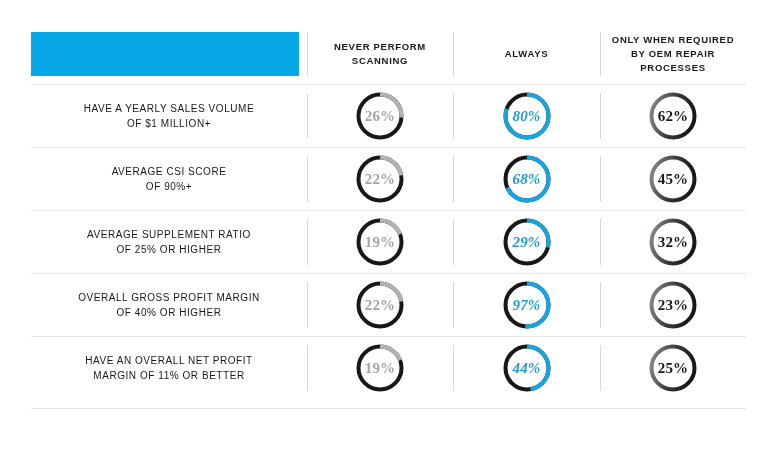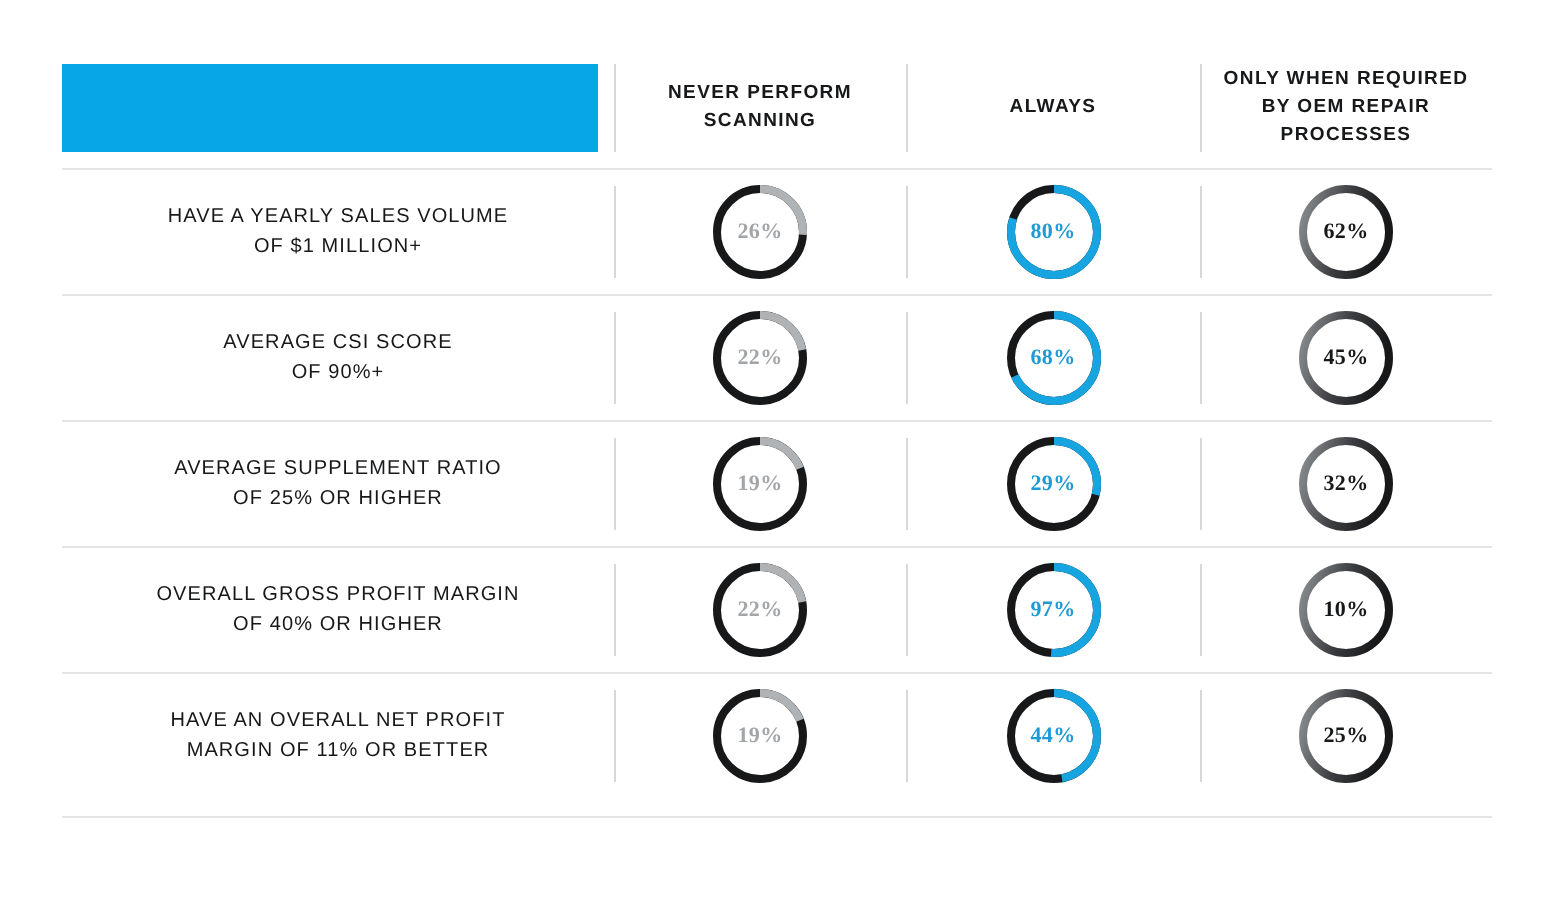--- a/index.html
+++ b/index.html
@@ -112,27 +112,27 @@
   }
   .donut svg { display: block; }
 
   .donut .val {
     position: absolute;
     left: 0;
     right: 0;
     top: 50%;
     transform: translateY(-50%);
     text-align: center;
-    font-size: 11px;
+    font-size: 15px;
     font-weight: bold;
     font-family: "Liberation Serif", serif;
     letter-spacing: 0.2px;
   }
   .val.v-grey  { color: #a3a6a9; }
-  .val.v-blue  { color: #1e9ad6; }
+  .val.v-blue  { color: #1e9ad6; font-style: italic; }
   .val.v-black { color: #16181a; }
 
   .bottom-rule {
     position: absolute;
     left: 31px;
     right: 31px;
     top: 408px;
     height: 1px;
     background: #e3e5e7;
   }
@@ -317,21 +317,21 @@
             <svg width="52" height="52" viewBox="0 0 52 52" aria-hidden="true">
               <defs>
                 <linearGradient id="g4" x1="0" y1="0" x2="1" y2="0.25">
                   <stop offset="0%" stop-color="#8e9194"></stop>
                   <stop offset="55%" stop-color="#3a3c3f"></stop>
                   <stop offset="100%" stop-color="#16181a"></stop>
                 </linearGradient>
               </defs>
               <circle cx="26" cy="26" r="21.5" fill="none" stroke="url(#g4)" stroke-width="4"></circle>
             </svg>
-            <span class="val v-black">10%</span>
+            <span class="val v-black">23%</span>
           </span>
         </td>
       </tr>
 
       <tr class="data-row">
         <td class="lbl-cell">
           <span class="lbl-text">HAVE AN OVERALL NET PROFIT</span>
           <span class="lbl-text">MARGIN OF 11% OR BETTER</span>
         </td>
         <td class="donut-cell vsep">

